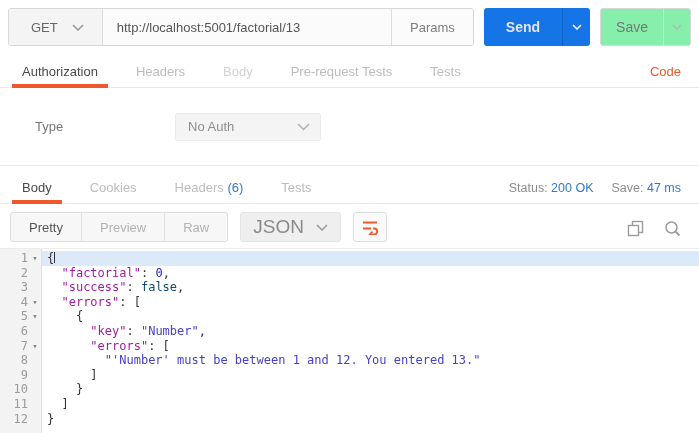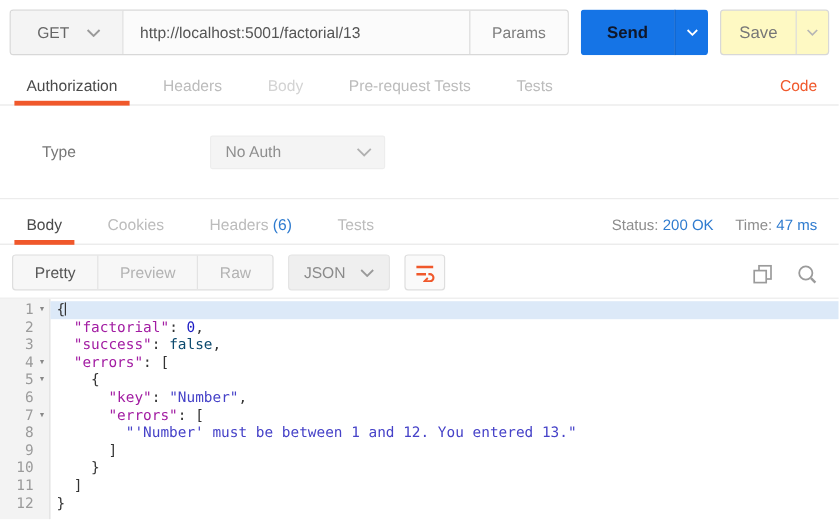--- a/index.html
+++ b/index.html
@@ -10,26 +10,26 @@
   
   .req-bar { display:flex; align-items:stretch; margin:8px 8px 0 8px; height:38px; flex:0 0 auto; }
   .url-group { display:flex; flex:1; border:1px solid #d8d8d8; border-radius:3px; background:#fbfbfb; overflow:hidden; }
   .method-box { display:flex; align-items:center; gap:14px; padding:0 18px 0 22px; background:#f4f4f4;
                 border-right:1px solid #ddd; color:#666; font-size:13px; cursor:pointer; }
   .url-input { flex:1; border:none; outline:none; background:#fbfbfb; padding:0 14px;
                font-size:13px; color:#555; font-family:"Liberation Sans", sans-serif; }
   .params-btn { display:flex; align-items:center; padding:0 18px; border-left:1px solid #ddd;
                 color:#7d7d7d; font-size:13px; background:#fbfbfb; cursor:pointer; }
   .send-group { display:flex; margin-left:10px; border-radius:3px; overflow:hidden; flex:0 0 auto; }
-  .send-main { background:#1574e6; color:#0f172a; font-size:14px; font-weight:bold; border:none;
+  .send-main { background:#1574e6; color:#e5e5e5; font-size:14px; font-weight:bold; border:none;
                padding:0 22px; cursor:pointer; }
   .send-caret { background:#1574e6; border:none; border-left:1px solid #0f63c8; width:28px; cursor:pointer;
                 display:flex; align-items:center; justify-content:center; }
   .save-group { display:flex; margin-left:10px; border:1px solid #d8d8d8; border-radius:3px;
-                background:#fef9c3; overflow:hidden; flex:0 0 auto; }
+                background:#86efac; overflow:hidden; flex:0 0 auto; }
   .save-main { border:none; background:transparent; color:#777; font-size:14px; padding:0 15px; cursor:pointer; }
   .save-caret { border:none; border-left:1px solid #ddd; background:transparent; width:27px; cursor:pointer;
                 display:flex; align-items:center; justify-content:center; }
 
   
   .tab-row { display:flex; align-items:flex-end; border-bottom:1px solid #e8e8e8; padding:0 12px;
              height:32px; margin-top:10px; flex:0 0 auto; position:relative; }
   .tab { position:relative; font-size:13px; color:#bcbcbc; padding:8px 10px; cursor:pointer; white-space:nowrap; }
   .tab.active { color:#4a4a4a; }
   .tab.active::after { content:""; position:absolute; left:0; right:0; bottom:-1px; height:4px; background:#f0582b; }
@@ -48,21 +48,21 @@
                  background:#f4f4f4; border:1px solid #ededed; border-radius:2px; padding:0 10px 0 12px;
                  font-size:13px; color:#8e8e8e; cursor:pointer; }
 
   
   .viewer-bar { display:flex; align-items:flex-start; margin:8px 10px 4px 10px; height:32px; flex:0 0 auto; }
   .mode-group { display:flex; border:1px solid #dedede; border-radius:3px; background:#f7f7f7; height:30px; }
   .mode-btn { border:none; background:transparent; font-size:13px; color:#b3b3b3; padding:0 18px; cursor:pointer; }
   .mode-btn + .mode-btn { border-left:1px solid #e3e3e3; }
   .mode-btn.active { color:#555; }
   .lang-select { display:flex; align-items:center; gap:12px; margin-left:12px; height:30px; padding:0 12px;
-                 background:#efefef; border:1px solid #e4e4e4; border-radius:3px; font-size:13px; color:#8a8a8a; cursor:pointer; }
+                 background:#efefef; border:1px solid #e4e4e4; border-radius:3px; font-size:19px; color:#8a8a8a; cursor:pointer; }
   .wrap-btn { margin-left:12px; height:30px; width:34px; background:#fafafa; border:1px solid #dedede;
               border-radius:3px; display:flex; align-items:center; justify-content:center; cursor:pointer; }
   .icon-btn { border:none; background:transparent; cursor:pointer; display:flex; align-items:center; }
 
   
   .editor { flex:1; border-top:1px solid #ececec; overflow:hidden; position:relative;
             font-family:"DejaVu Sans Mono", monospace; font-size:12px; }
   .gutter-bg { position:absolute; left:0; top:0; bottom:0; width:42px; background:#f3f3f3; border-right:1px solid #e2e2e2; }
   .code-lines { position:relative; padding-top:2px; }
   .code-line { display:flex; height:14.6px; line-height:14.6px; }
@@ -152,21 +152,21 @@
       <span>Headers</span>
       <span class="count">(6)</span>
     </span>
     <span class="tab" style="margin-left:18px">Tests</span>
     <span class="right-slot">
       <span class="meta">
         <span>Status:</span>
         <b>200 OK</b>
       </span>
       <span class="meta">
-        <span>Time:</span>
+        <span>Save:</span>
         <b>47 ms</b>
       </span>
     </span>
   </div>
 
   <div class="viewer-bar">
     <div class="mode-group">
       <button class="mode-btn active">Pretty</button>
       <button class="mode-btn">Preview</button>
       <button class="mode-btn">Raw</button>

